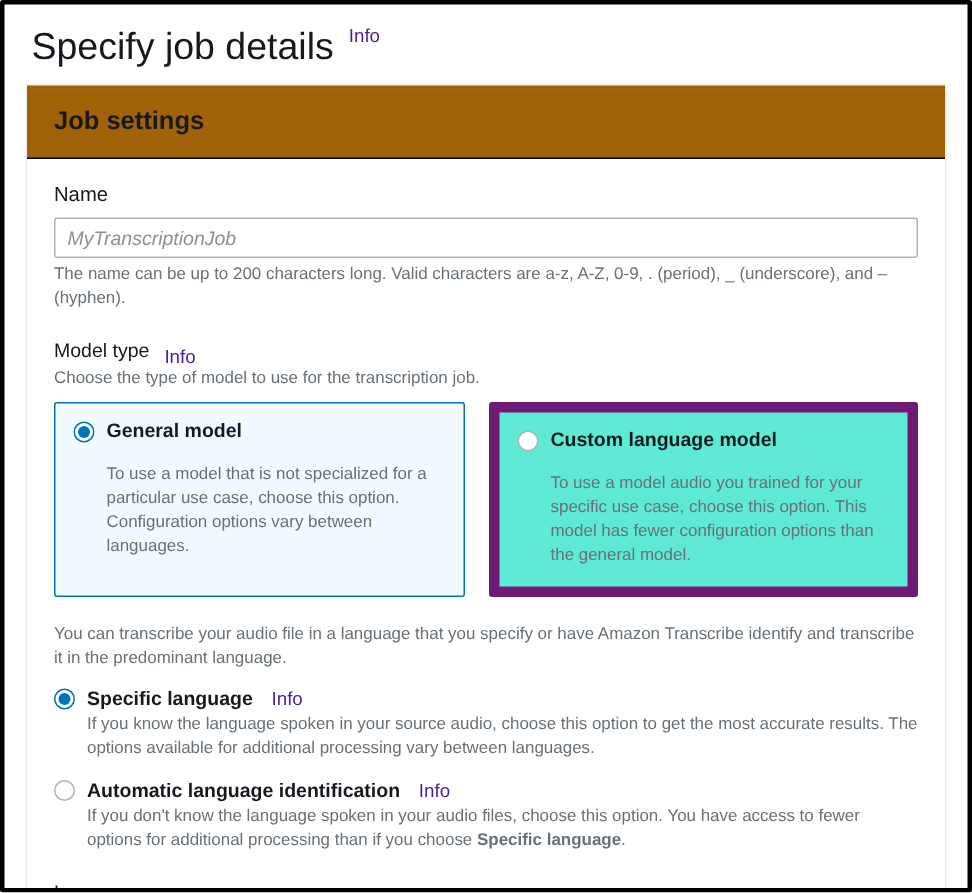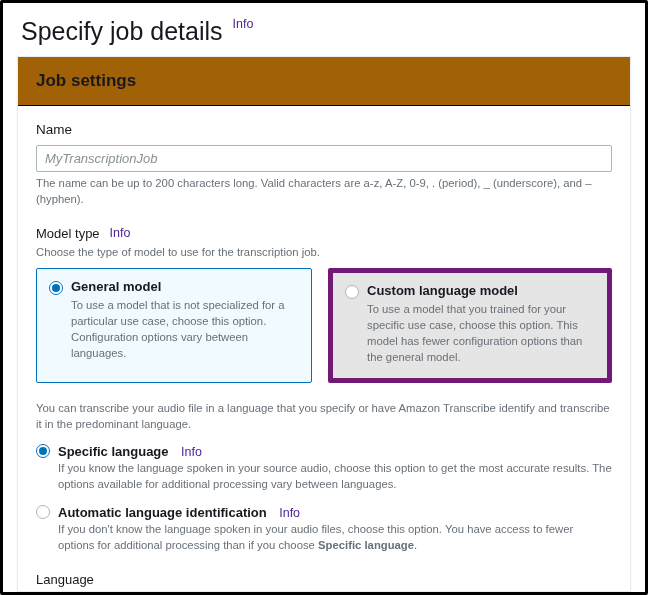--- a/index.html
+++ b/index.html
@@ -83,40 +83,40 @@
       color: #7f1d1d;
       margin-top: 4px;
       margin-bottom: 4px;
     }
     input[type="text"]::placeholder {
       color: #879196;
       font-style: italic;
     }
     .label-row {
       display: flex;
-      align-items: flex-start;
+      align-items: flex-end;
       gap: 10px;
     }
     .section {
       margin-top: 18px;
     }
     .tile-row {
       display: flex;
       gap: 16px;
       margin-top: 8px;
     }
     .tile {
       flex: 1;
-      border: 5px solid #701a75;
+      border: 7px solid #701a75;
       border-radius: 2px;
       padding: 10px 12px 12px 12px;
       display: flex;
       gap: 8px;
       cursor: pointer;
-      background: #e5e5e5;
+      background: #5eead4;
     }
     .tile.selected {
       border: 1px solid #0073bb;
       background: #f1faff;
     }
     .tile .radio-dot {
       flex-shrink: 0;
       margin-top: 2px;
       width: 14px;
       height: 14px;
@@ -134,21 +134,21 @@
       position: absolute;
       top: 2px; left: 2px;
       width: 8px; height: 8px;
       border-radius: 50%;
       background: #0073bb;
     }
     .tile-title {
       font-size: 13px;
       font-weight: 700;
       color: #16191f;
-      margin-bottom: 4px;
+      margin-bottom: 15px;
     }
     .tile-desc {
       font-size: 11.3px;
       color: #687078;
       line-height: 1.4;
     }
     .radio-row {
       display: flex;
       gap: 8px;
       margin-top: 10px;
@@ -229,21 +229,21 @@
             <span class="radio-dot"></span>
             <div>
               <div class="tile-title">General model</div>
               <div class="tile-desc">To use a model that is not specialized for a particular use case, choose this option. Configuration options vary between languages.</div>
             </div>
           </div>
           <div class="tile">
             <span class="radio-dot"></span>
             <div>
               <div class="tile-title">Custom language model</div>
-              <div class="tile-desc">To use a model that you trained for your specific use case, choose this option. This model has fewer configuration options than the general model.</div>
+              <div class="tile-desc">To use a model audio you trained for your specific use case, choose this option. This model has fewer configuration options than the general model.</div>
             </div>
           </div>
         </div>
       </div>
 
       <div class="section">
         <div class="help-text">You can transcribe your audio file in a language that you specify or have Amazon Transcribe identify and transcribe it in the predominant language.</div>
 
         <div class="radio-row selected">
           <span class="radio-dot"></span>

